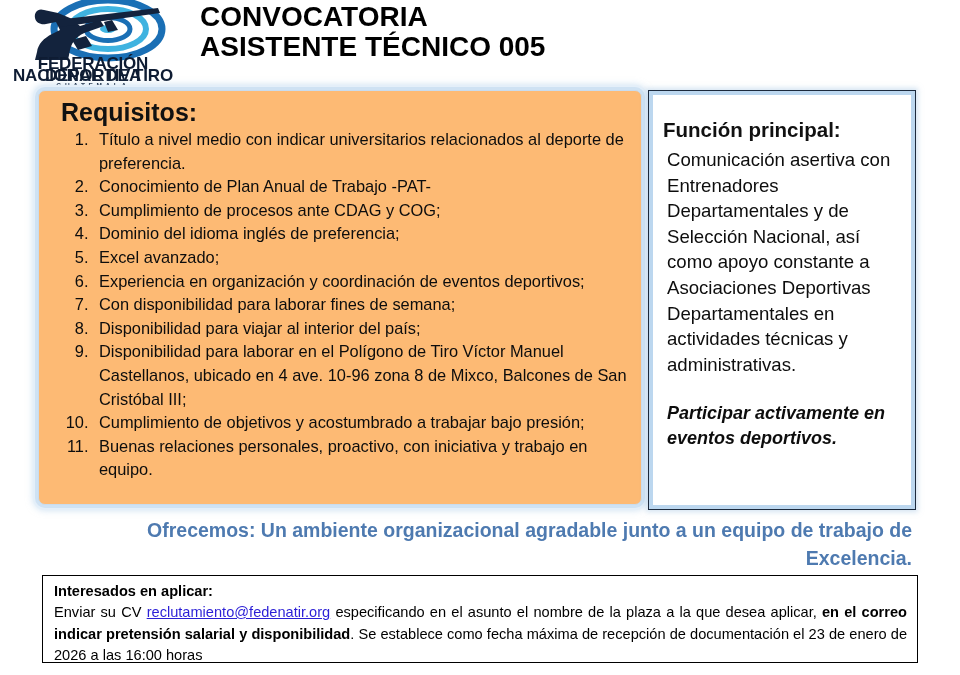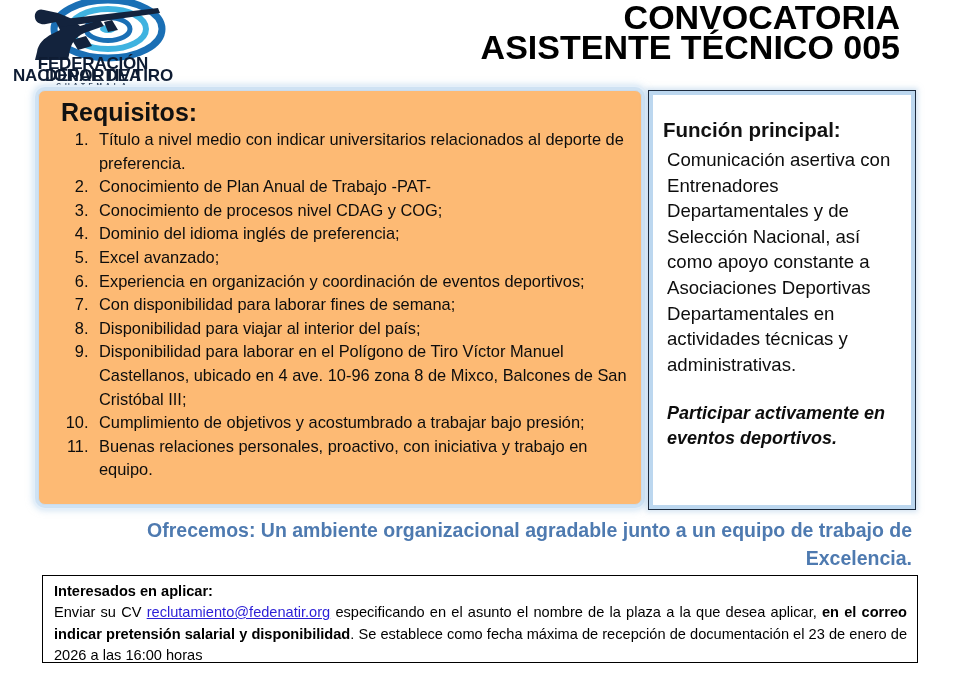--- a/index.html
+++ b/index.html
@@ -55,24 +55,24 @@
     letter-spacing: 3.6px;
     color: #0e1c33;
   }
 
   
   #doc-title {
     position: absolute;
     left: 200px;
     top: 2px;
     width: 700px;
-    text-align: right;
-    font-family: "Liberation Sans", sans-serif;
-    font-weight: bold;
-    font-size: 34px;
+    text-align: left;
+    font-family: "Liberation Sans", sans-serif;
+    font-weight: bold;
+    font-size: 28px;
     line-height: 30px;
     color: #000000;
   }
 
   
   #requisitos-box {
     position: absolute;
     left: 38px;
     top: 90px;
     width: 604px;
@@ -228,21 +228,21 @@
 <div id="doc-title">
   <div>CONVOCATORIA</div>
   <div>ASISTENTE TÉCNICO  005</div>
 </div>
 
 <div id="requisitos-box">
   <div id="requisitos-title">Requisitos:</div>
   <ol id="requisitos-list">
     <li>Título a nivel medio con indicar universitarios relacionados al deporte de preferencia.</li>
     <li>Conocimiento de Plan Anual de Trabajo -PAT-</li>
-    <li>Conocimiento de procesos nivel CDAG y COG;</li>
+    <li>Cumplimiento de procesos ante CDAG y COG;</li>
     <li>Dominio del idioma inglés de preferencia;</li>
     <li>Excel avanzado;</li>
     <li>Experiencia en organización y coordinación de eventos deportivos;</li>
     <li>Con disponibilidad para laborar fines de semana;</li>
     <li>Disponibilidad para viajar al interior del país;</li>
     <li>Disponibilidad para laborar en el Polígono de Tiro Víctor Manuel Castellanos, ubicado en 4 ave. 10-96 zona 8 de Mixco, Balcones de San Cristóbal III;</li>
     <li>Cumplimiento de objetivos y acostumbrado a trabajar bajo presión;</li>
     <li>Buenas relaciones personales, proactivo, con iniciativa y trabajo en equipo.</li>
   </ol>
 </div>

